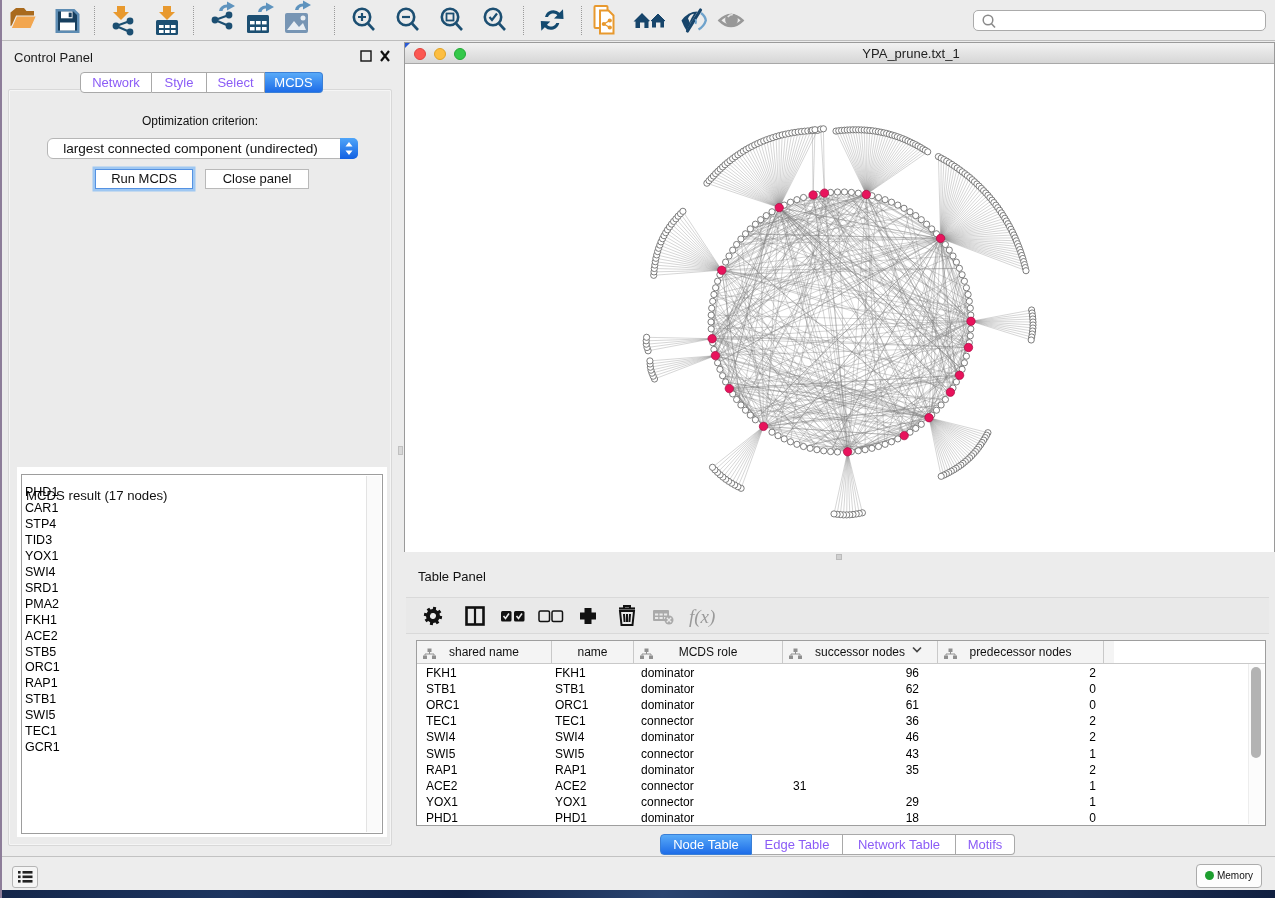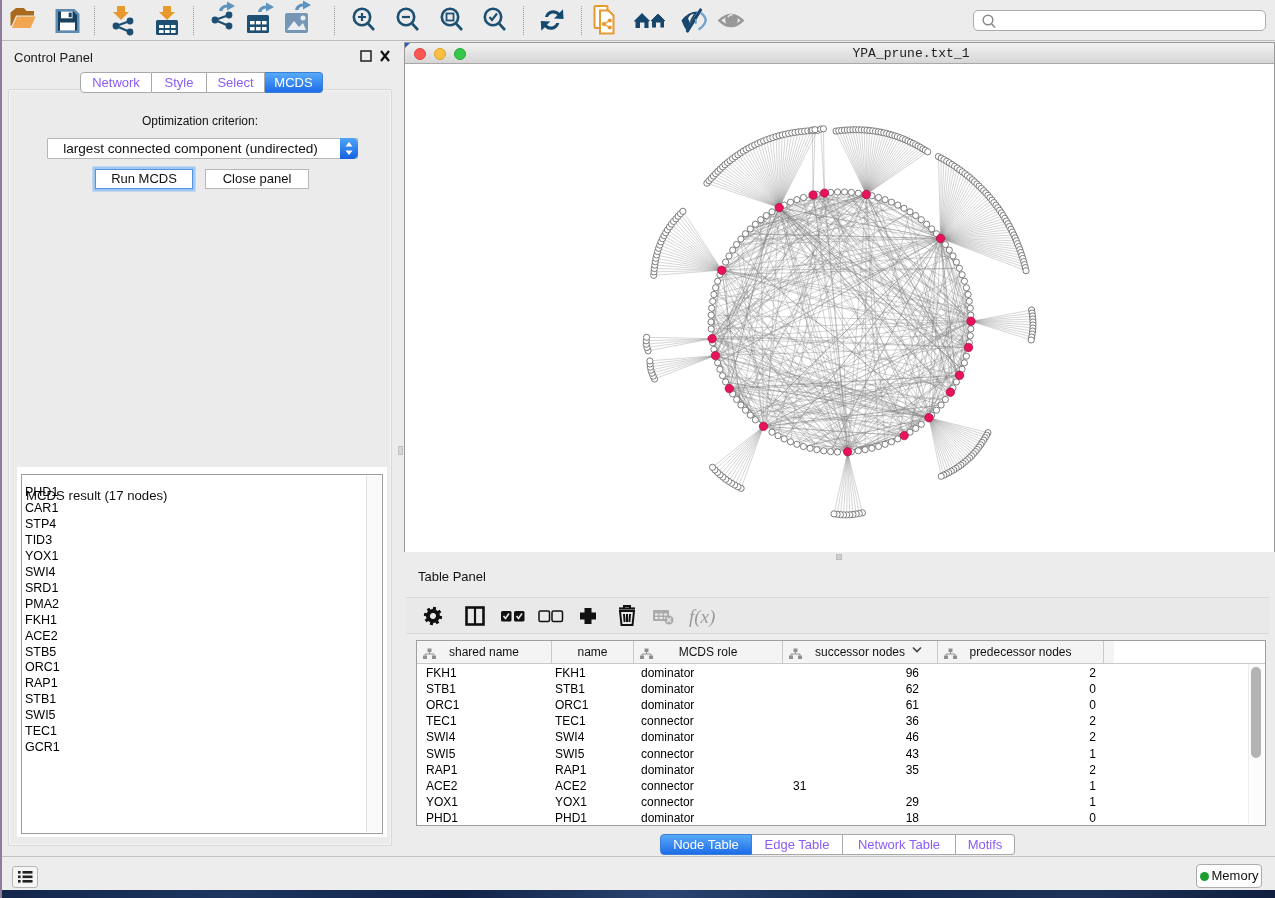--- a/index.html
+++ b/index.html
@@ -15,51 +15,51 @@
   #cp-title { position:absolute; left:12px; top:8px; font-size:13px; color:#1a1a1a; }
   .winbtn { position:absolute; top:6px; font-size:13px; color:#111; }
   #cp-sub { position:absolute; left:6px; top:47px; width:384px; height:757px; background:#ebebeb; border:1px solid #d8d8d8; border-radius:2px; box-shadow:inset 0 0 0 1px #f5f5f5; }
   
   .seg { position:absolute; display:flex; font-size:13px; height:21px; z-index:3; }
   .seg > div { background:#ffffff; border:1px solid #a9a9a9; border-left:none; color:#8b5cf6; text-align:center; line-height:19px; }
   .seg > div:first-child { border-left:1px solid #a9a9a9; border-radius:4px 0 0 4px; }
   .seg > div:last-child { border-radius:0 4px 4px 0; }
   .seg > div.sel { background:linear-gradient(#58aaf8,#1d6ce8); color:#fff; border-color:#3a7fd6; }
   
-  #combo { position:absolute; left:38px; top:48px; width:311px; height:21px; background:#fff; border:1px solid #b6b6b6; border-radius:1px; font-size:13.6px; text-align:center; line-height:19px; padding-right:24px; }
+  #combo { position:absolute; left:38px; top:48px; width:311px; height:21px; background:#fff; border:1px solid #b6b6b6; border-radius:6px; font-size:13.6px; text-align:center; line-height:19px; padding-right:24px; }
   #combo .cap { position:absolute; right:-1px; top:-1px; width:18px; height:21px; border-radius:0 5px 5px 0; background:linear-gradient(#4fa5f9,#1260e2); }
   .btn { position:absolute; height:20px; background:#fff; border:1px solid #b9b9b9; border-radius:0; font-size:13px; text-align:center; line-height:18px; }
   #runbtn { box-shadow:0 0 0 2.5px #9ec7f2; border-color:#5592e2; }
   
   #mcdsbox { position:absolute; left:8px; top:377px; width:370px; height:370px; background:#fff; }
   #mcds-border { position:absolute; left:4px; top:7px; right:4px; bottom:3px; border:1px solid #9d9d9d; }
   #mcds-label { position:absolute; left:6px; top:0px; background:#fff; padding:0 3px; font-size:13.2px; color:#111;margin-top:21px; }
   #mcds-list { position:absolute; left:8px; top:18px; font-size:12.5px; line-height:15.95px; color:#000; }
   #mcds-sb { position:absolute; right:6px; top:9px; width:15px; bottom:5px; background:#fafafa; border-left:1px solid #e3e3e3; }
   
-  #netwin { left:404px; top:42px; width:871px; height:510px; background:#fff; border:1px solid #9a9a9a; border-bottom:none;font-family:Liberation Mono, monospace; }
+  #netwin { left:404px; top:42px; width:871px; height:510px; background:#fff; border:1px solid #9a9a9a; border-bottom:none; }
   #net-titlebar { position:absolute; left:0; top:0; right:0; height:21px; background:linear-gradient(#f2f2f2,#d6d6d6); border-bottom:1px solid #a8a8a8; }
   .tl { position:absolute; top:5px; width:12px; height:12px; border-radius:50%; }
   #netcorner { position:absolute; left:0; top:0; width:0; height:0; border-top:5px solid #2a5bd7; border-right:5px solid transparent; }
   #net-title { position:absolute; top:3px; left:0; width:1012px; text-align:center; font-size:13px; color:#222; }
   
   #hdivider { left:398px; top:552px; width:877px; height:10px; background:#ececec; }
   
   #tpanel { left:398px; top:562px; width:877px; height:294px; background:#ececec; }
   #tp-toolbar { position:absolute; left:8px; top:35px; width:863px; height:37px; background:#e9e9e9; border-top:1px solid #d9d9d9; border-bottom:1px solid #d9d9d9; }
   #ttable { position:absolute; left:18px; top:78px; width:850px; height:186px; background:#fff; border:1px solid #9e9e9e; }
   .th { position:absolute; top:0; height:22px; background:#f4f4f4; border-right:1px solid #c9c9c9; font-size:12px; color:#111; text-align:center; line-height:22px; }
   .trow { position:absolute; font-size:12px; height:16.1px; line-height:16.1px; color:#000; }
   #tsb { position:absolute; right:1px; top:23px; width:16px; bottom:1px; background:#fcfcfc; border-left:1px solid #ededed; }
   #tsb .thumb { position:absolute; left:2px; top:3px; width:10px; height:91px; background:#b3b3b3; border-radius:5px; }
   
   #statusbar { left:0; top:856px; width:1275px; height:34px; background:#ededed; border-top:1px solid #c2c2c2; }
   #navy { left:0; top:890px; width:1275px; height:8px; background:linear-gradient(100deg,#14264a 0%,#1d3560 18%,#122348 36%,#2a4470 52%,#152a50 68%,#1e3258 84%,#101f40 100%); }
   #leftedge { left:0; top:0; width:2px; height:898px; background:#8d7d99; }
-  #memorybtn { position:absolute; right:13px; top:7px; width:66px; height:24px; background:#fdfdfd; border:1px solid #ababab; border-radius:4px; font-size:13px; line-height:22px; text-align:center; }
+  #memorybtn { position:absolute; right:13px; top:7px; width:66px; height:24px; background:#fdfdfd; border:1px solid #ababab; border-radius:4px; font-size:10px; line-height:22px; text-align:center; }
   #listbtn { position:absolute; left:12px; top:9px; width:26px; height:22px; background:#f5f5f5; border:1px solid #b5b5b5; border-radius:3px; }
 </style>
 </head>
 <body>
 
 <div id="toolbar" class="abs">
 <svg width="1275" height="41" style="position:absolute;left:0;top:0">
   <defs>
     <g id="curvarrow">
           <path d="M0 10 Q1 3 8 2 L8 -1 L15 3.5 L8 8 L8 5 Q4 5.5 3.5 10 Z" fill="#5e93be"></path>

